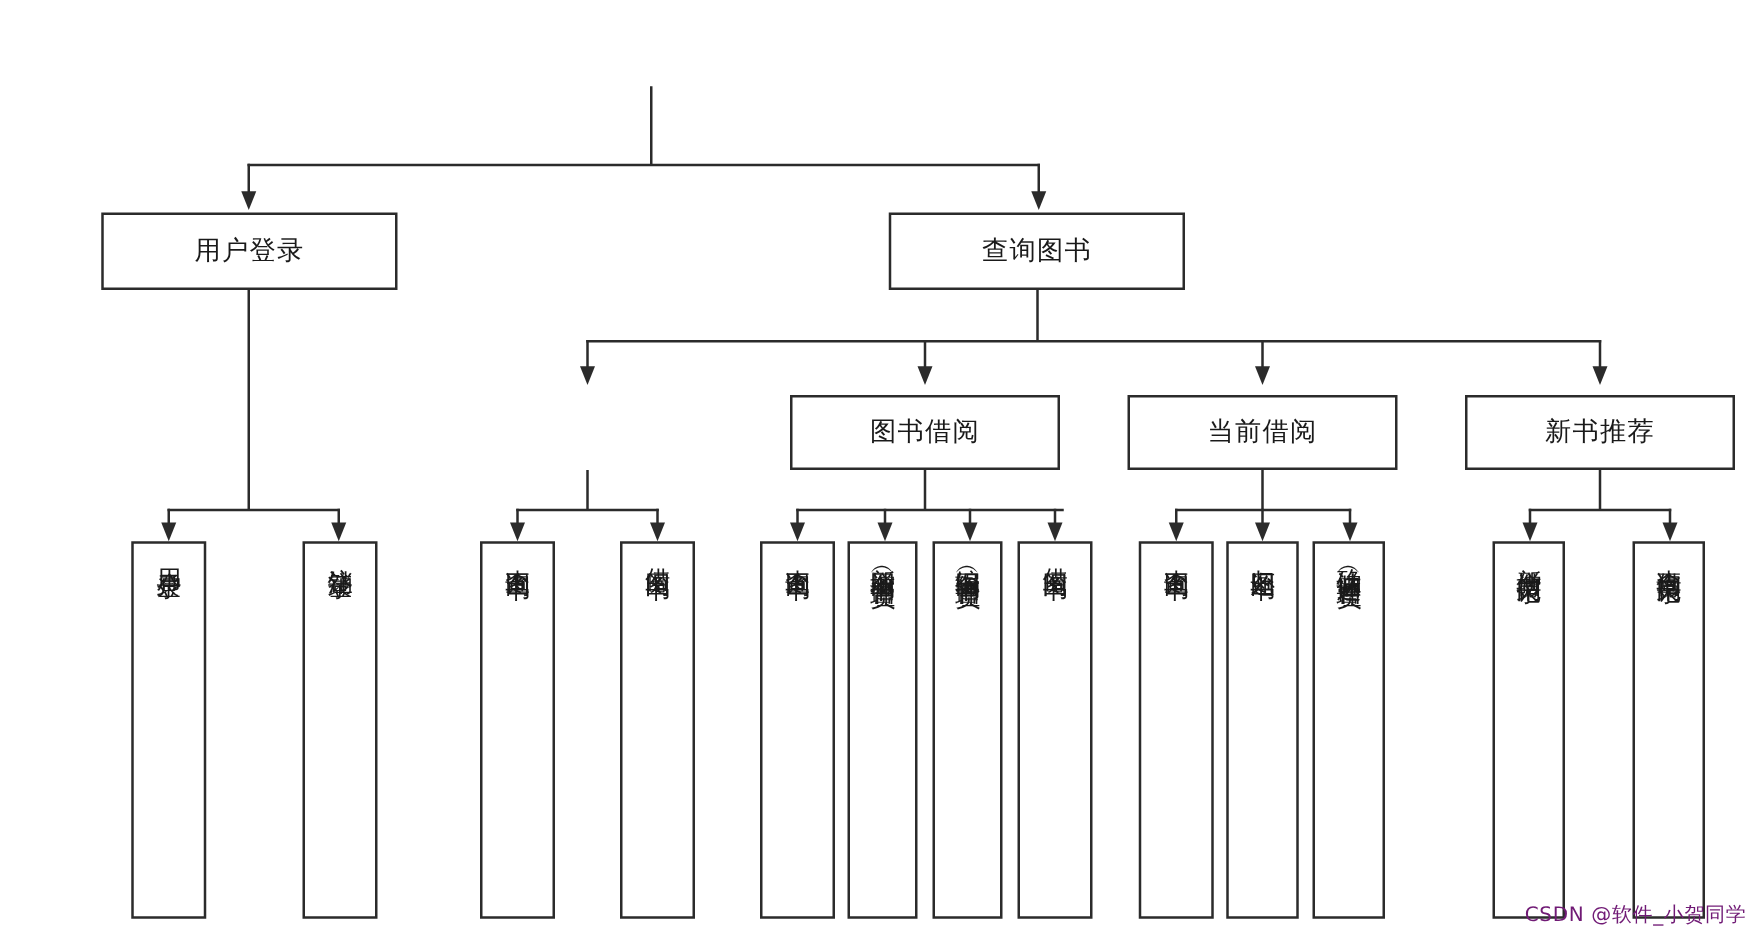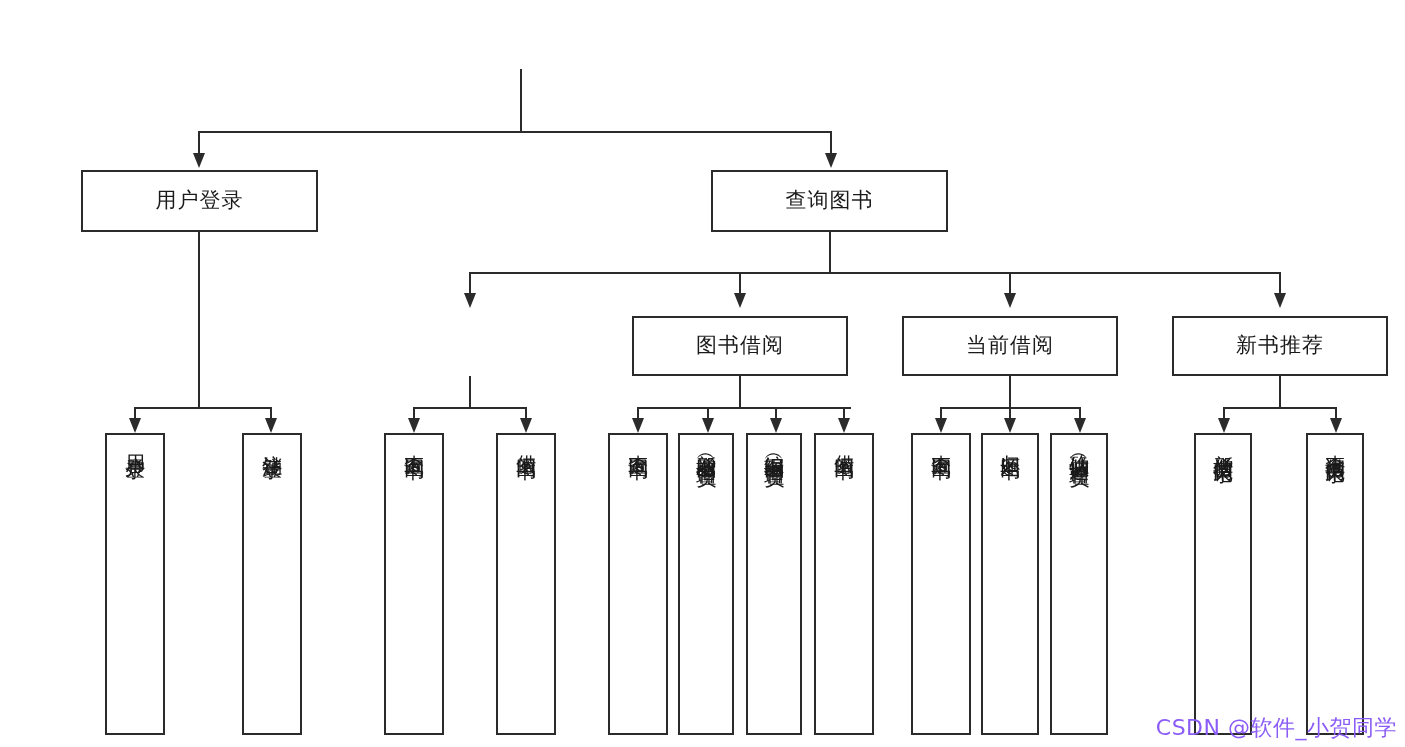--- a/index.html
+++ b/index.html
@@ -68,22 +68,22 @@
     border-left: 6px solid transparent;
     border-right: 6px solid transparent;
     border-top: 15px solid #2b2b2b;
   }
 
   
   #watermark {
     position: absolute;
     right: 8px;
     bottom: 4px;
-    font-size: 22px;
-    color: #8b5cf6;
+    font-size: 16px;
+    color: #701a75;
     white-space: nowrap;
     letter-spacing: 0.5px;
   }
 </style>
 </head>
 <body>
 
 <div id="canvas">
 
 

